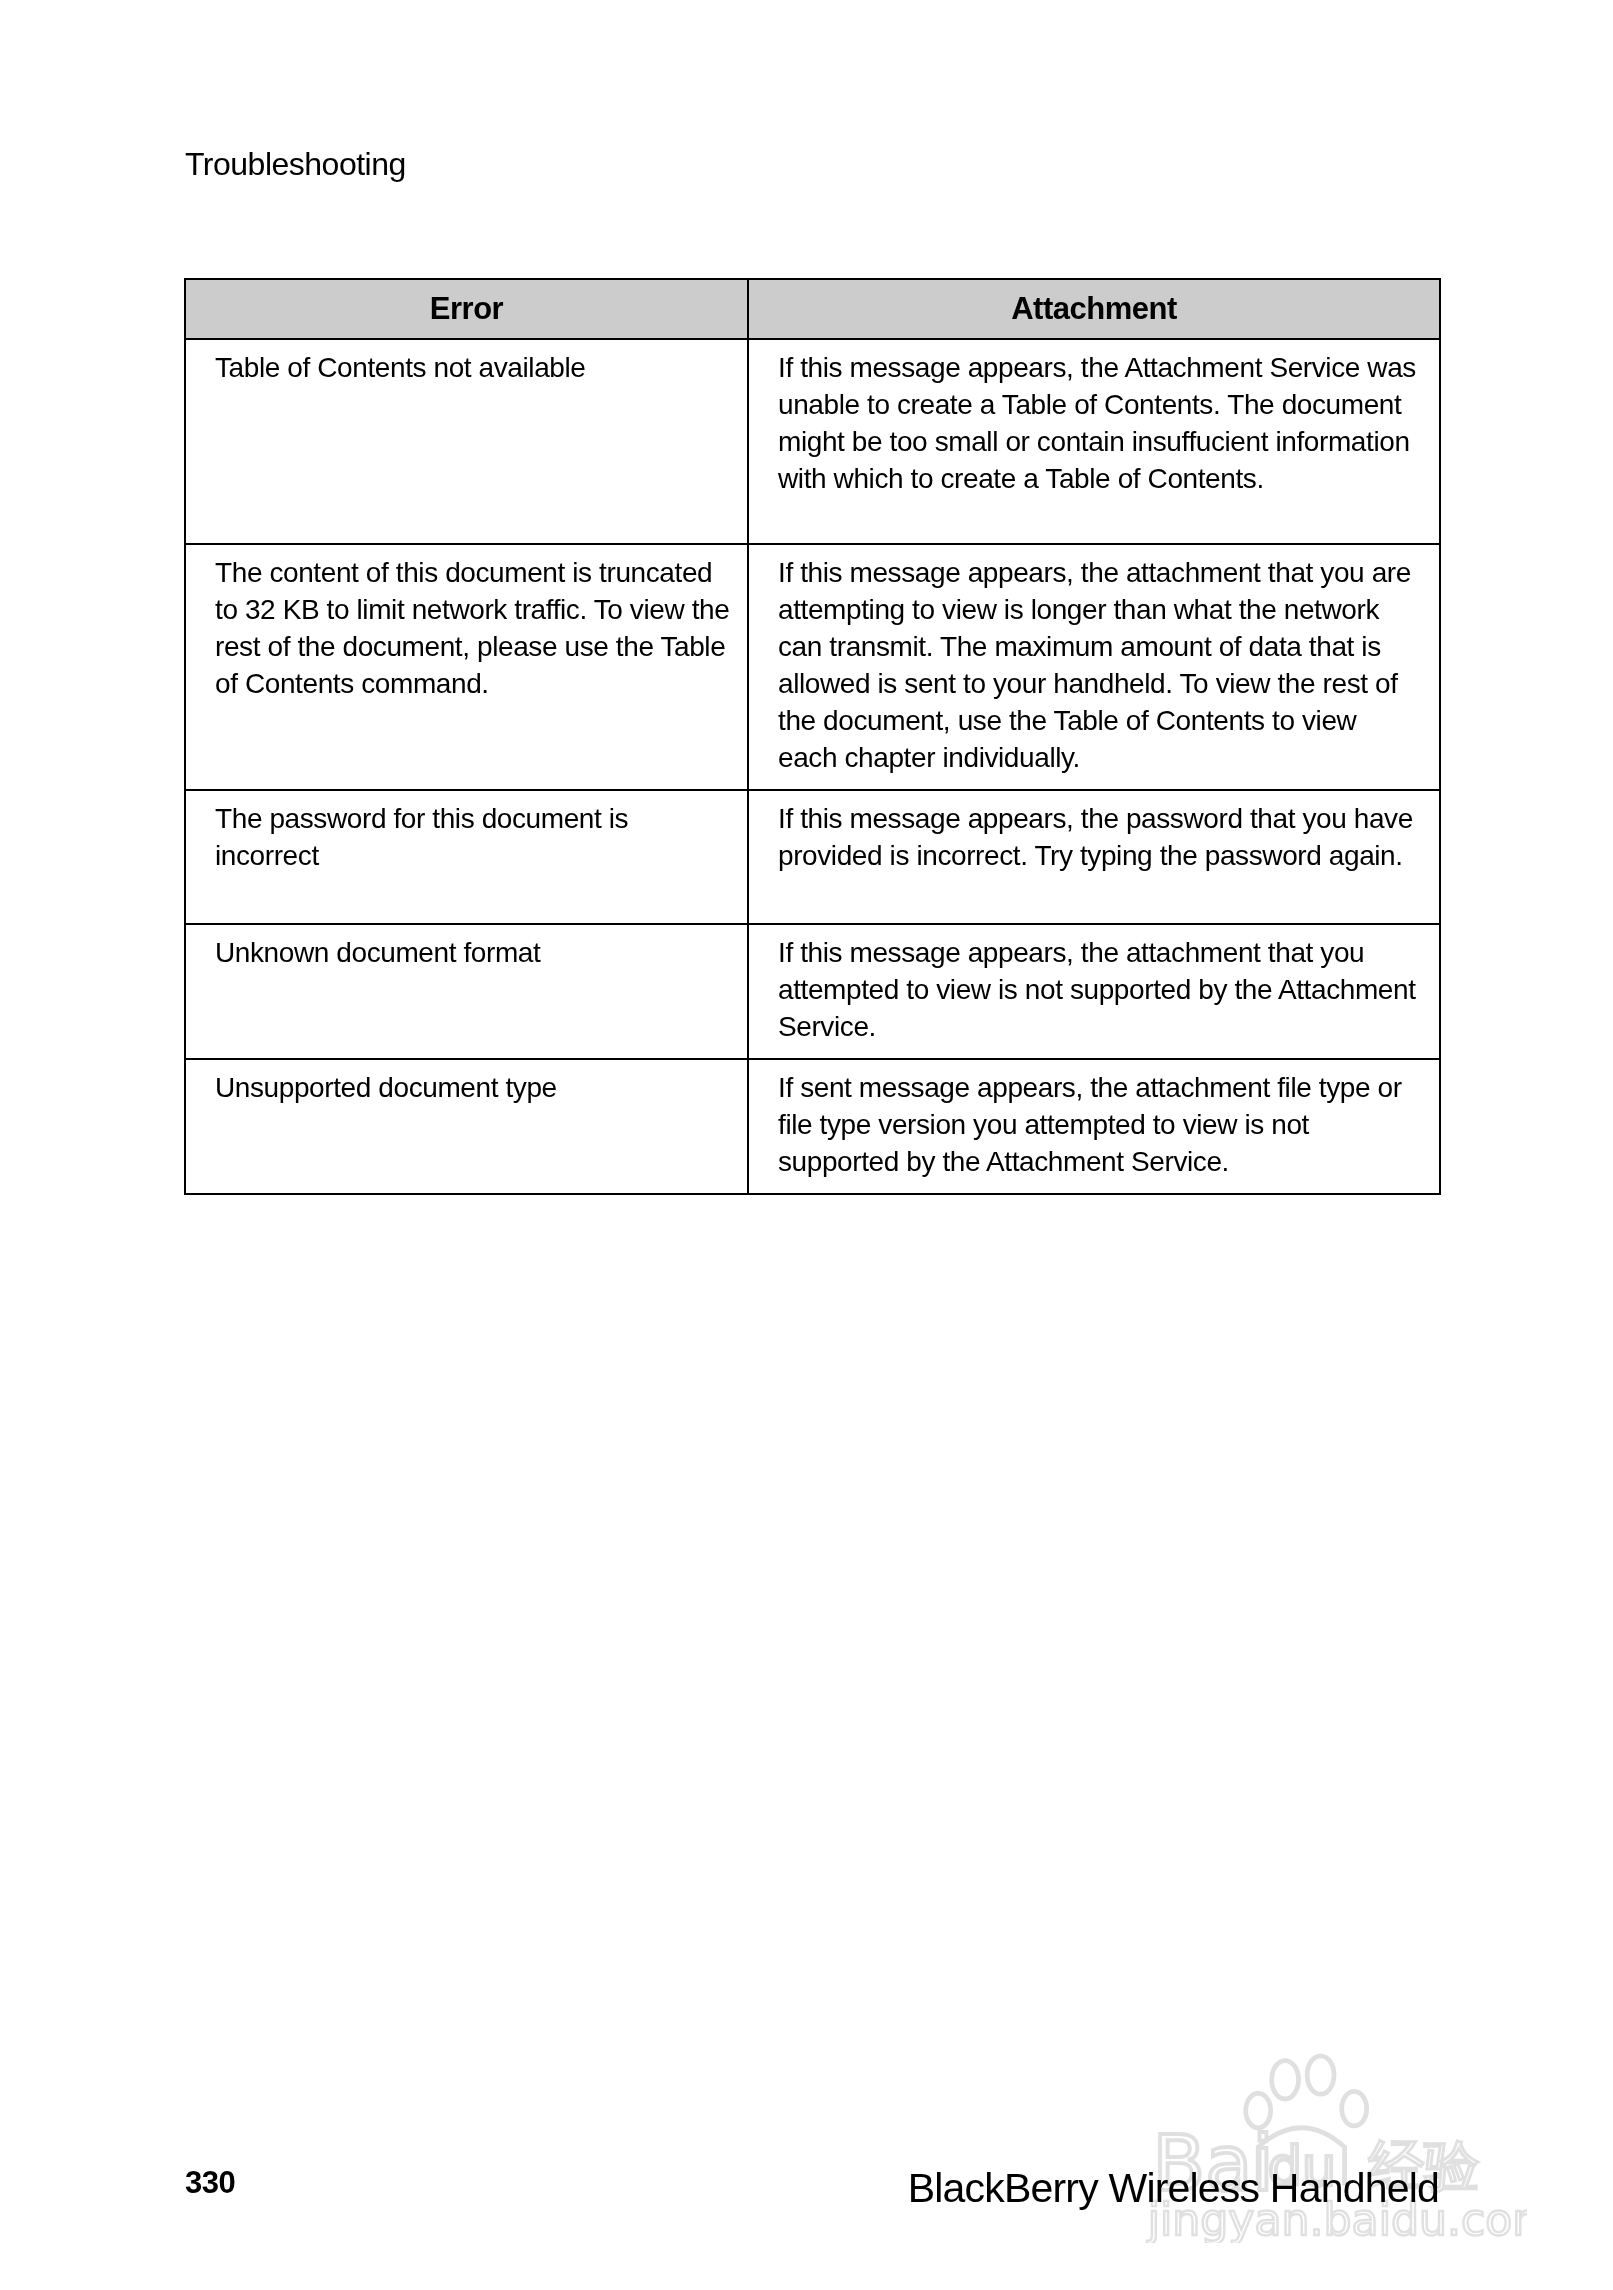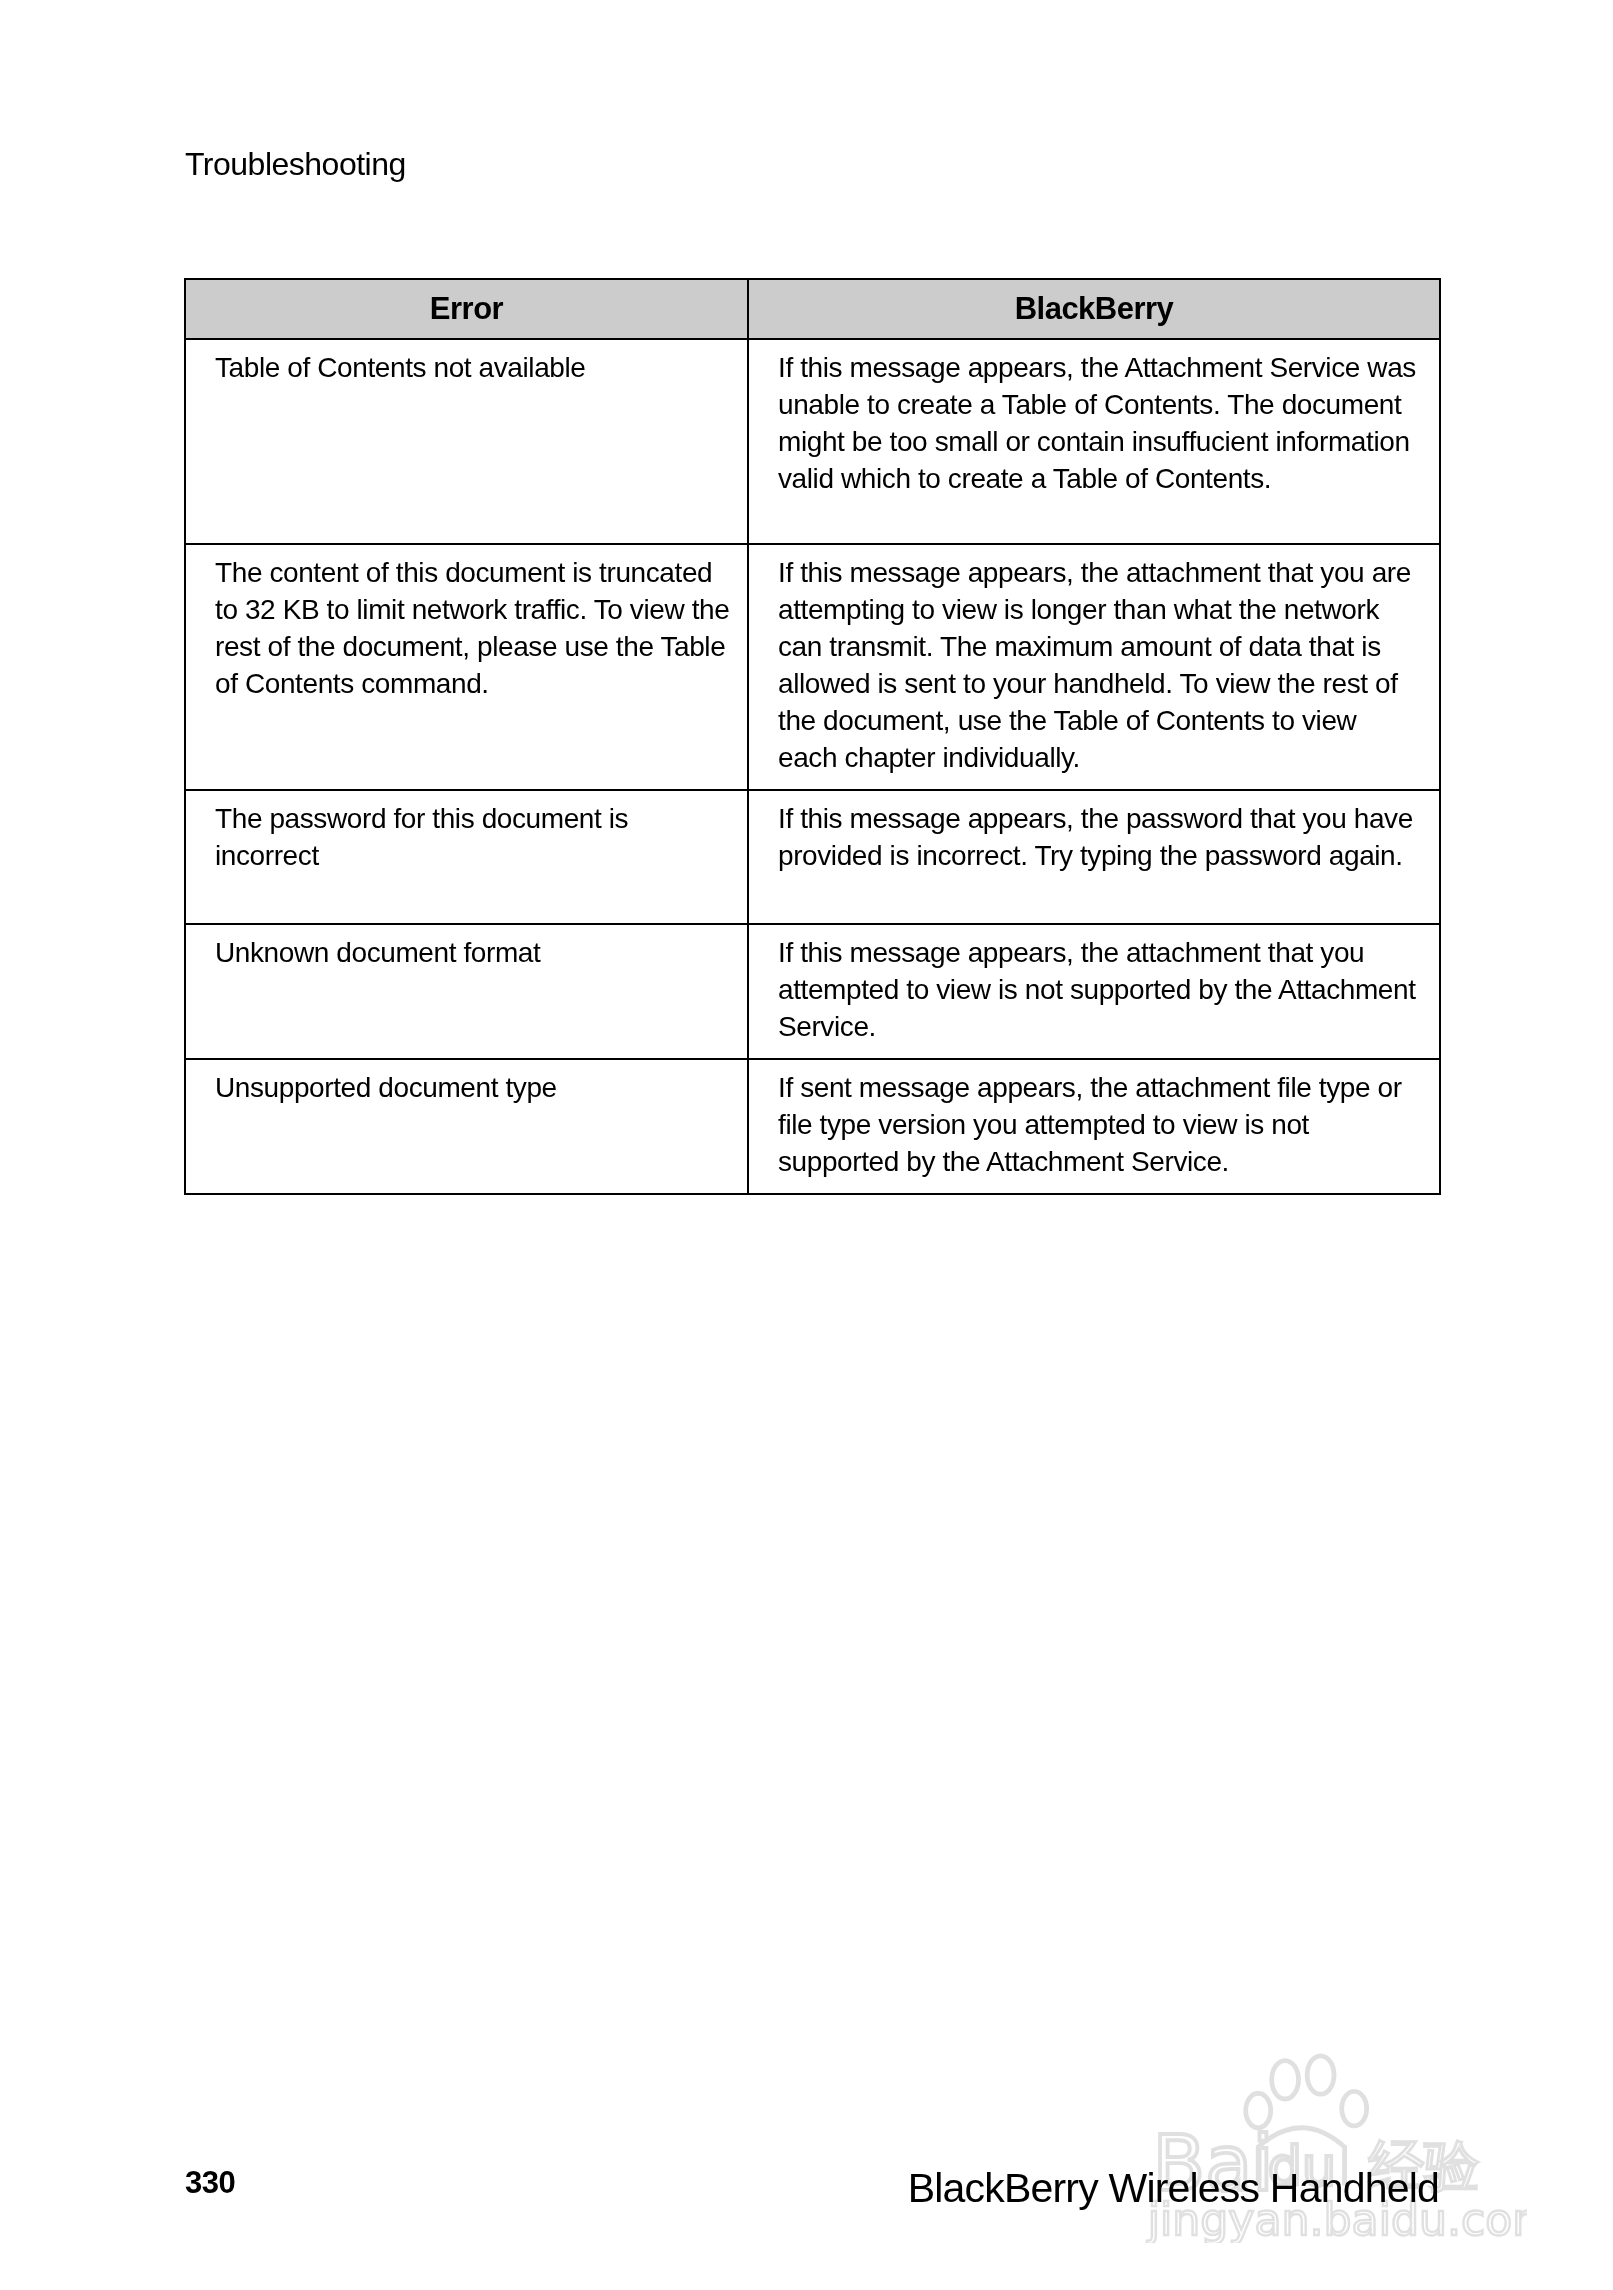--- a/index.html
+++ b/index.html
@@ -94,27 +94,27 @@
 <div class="page-title">Troubleshooting</div>
 
 <table class="trouble">
   <colgroup>
       <col class="c1">
       <col class="c2">
     </colgroup>
   <thead>
     <tr>
       <th>Error</th>
-      <th>BlackBerry</th>
+      <th>Attachment</th>
     </tr>
   </thead>
   <tbody>
     <tr class="r0">
       <td>Table of Contents not available</td>
-      <td>If this message appears, the Attachment Service was unable to create a Table of Contents. The document might be too small or contain insuffucient information valid which to create a Table of Contents.</td>
+      <td>If this message appears, the Attachment Service was unable to create a Table of Contents. The document might be too small or contain insuffucient information with which to create a Table of Contents.</td>
     </tr>
     <tr class="r1">
       <td>The content of this document is truncated to 32 KB to limit network traffic. To view the rest of the document, please use the Table of Contents command.</td>
       <td>If this message appears, the attachment that you are attempting to view is longer than what the network can transmit. The maximum amount of data that is allowed is sent to your handheld. To view the rest of the document, use the Table of Contents to view each chapter individually.</td>
     </tr>
     <tr class="r3">
       <td>The password for this document is incorrect</td>
       <td>If this message appears, the password that you have provided is incorrect. Try typing the password again.</td>
     </tr>
     <tr class="r4">

